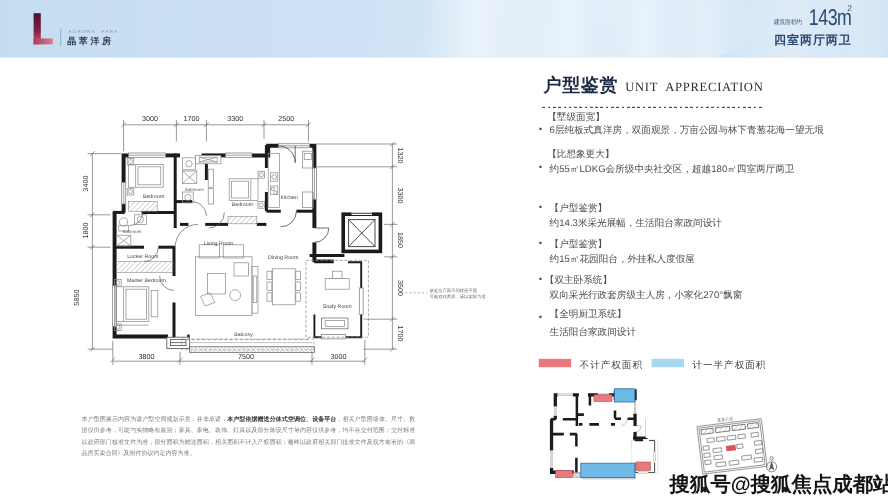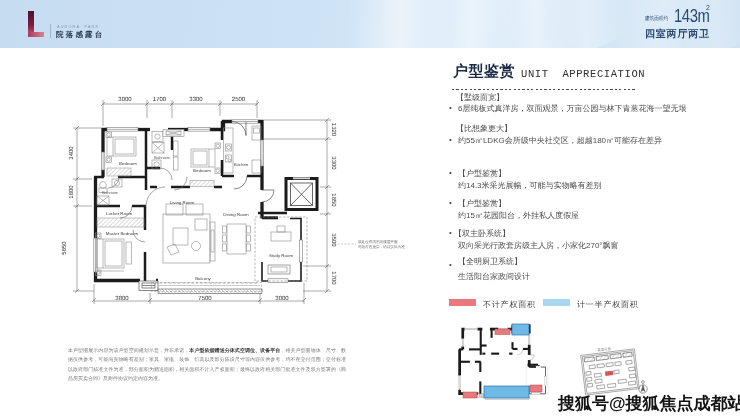--- a/index.html
+++ b/index.html
@@ -9,21 +9,21 @@
 .logoL{top:11px;left:28px;width:6px;height:26px;background:linear-gradient(180deg,#4e1030 0%,#7c1e44 55%,#c2506a 90%,#d3798a 100%)}
 .logoF{top:32px;left:28px;width:16px;height:5px;background:linear-gradient(90deg,#a93b5c,#d6848f)}
 .logoSep{top:24px;left:50px;width:1px;height:14px;background:#9fb4ce}
 .brandEn{top:23.5px;left:57px;font-size:4px;letter-spacing:1.2px;color:#8495ad;transform:scale(.95);transform-origin:0 0}
 .brandCn{top:29.5px;left:56px;font-size:7.5px;letter-spacing:2.2px;color:#2c3c58;font-weight:bold}
 .areaS{top:15px;left:645px;font-size:5.5px;color:#33537a;transform:scaleX(.84);transform-origin:0 0}
 .areaB{top:5px;left:674px;font-size:19px;letter-spacing:-0.5px;color:#2a4a72;font-weight:normal;transform:scaleX(.78);transform-origin:0 0}
 .areaSup{top:4px;left:706px;font-size:7px;color:#2a4a72}
 .rooms{top:27px;left:645px;font-size:10px;letter-spacing:0.8px;color:#2a4a72;font-weight:bold}
 .title{top:62px;left:453px;font-family:"Liberation Serif",serif;font-size:15px;font-weight:bold;color:#1c2b45;letter-spacing:0.5px}
-.titleEn{top:68px;left:521px;font-family:Liberation Mono, monospace;font-size:10.5px;color:#2e2e2e;letter-spacing:.6px}
+.titleEn{top:68px;left:521px;font-family:Liberation Serif, serif;font-size:10.5px;color:#2e2e2e;letter-spacing:.6px}
 .dash{top:88.5px;left:452px;width:183px;height:1.2px;background:repeating-linear-gradient(90deg,#4a4a4a 0 2.2px,transparent 2.2px 4.4px)}
 .it{font-size:8px;color:#4c4c4c;white-space:nowrap}
 .hd{font-size:8px;color:#4c4c4c;white-space:nowrap}
 .bul{font-size:8px;color:#4c4c4c}
 .lgtxt{font-size:8px;letter-spacing:0.8px;color:#3f3f3f}
 .disc{top:346px;left:68px;width:278px;font-size:5px;line-height:9.4px;color:#7a7a7a;text-align:justify}
 .disc b{color:#303030}
 .wm{font-size:17px;font-weight:bold;letter-spacing:0;white-space:nowrap;font-family:"Liberation Sans",sans-serif}
 .wmStroke{color:#fff;-webkit-text-stroke:3px #fff}
 .wmFill{color:#141414}
@@ -40,21 +40,21 @@
 </div>
 
 <div class="abs logoL"></div>
 
 <div class="abs logoF"></div>
 
 <div class="abs logoSep"></div>
 
 <div class="abs brandEn">AURORA&nbsp;&nbsp;PARK</div>
 
-<div class="abs brandCn">院落感露台</div>
+<div class="abs brandCn">晶萃洋房</div>
 
 <div class="abs areaS">建筑面积约</div>
 
 <div class="abs areaB">143m</div>
 
 <div class="abs areaSup">2</div>
 
 <div class="abs rooms">四室两厅两卫</div>
 
 <div class="abs title">户型鉴赏</div>
@@ -66,27 +66,27 @@
 <div class="abs hd" style="top:92px;left:456px">【墅级面宽】</div>
 
 <div class="abs bul" style="top:103px;left:449px">•</div>
 
 <div class="abs it" style="top:103px;left:458px">6层纯板式真洋房，双面观景，万亩公园与林下青葱花海一望无垠</div>
 
 <div class="abs hd" style="top:123px;left:456px">【比想象更大】</div>
 
 <div class="abs bul" style="top:135px;left:449px">•</div>
 
-<div class="abs it" style="top:135px;left:458px">约55㎡LDKG会所级中央社交区，超越180㎡可能存在差异</div>
+<div class="abs it" style="top:135px;left:458px">约55㎡LDKG会所级中央社交区，超越180㎡四室两厅两卫</div>
 
 <div class="abs bul" style="top:168px;left:449px">•</div>
 
 <div class="abs hd" style="top:168px;left:458px">【户型鉴赏】</div>
 
-<div class="abs it" style="top:180px;left:458px">约14.3米采光展幅，可能与实物略有差别</div>
+<div class="abs it" style="top:180px;left:458px">约14.3米采光展幅，生活阳台家政间设计</div>
 
 <div class="abs bul" style="top:198px;left:449px">•</div>
 
 <div class="abs hd" style="top:198px;left:458px">【户型鉴赏】</div>
 
 <div class="abs it" style="top:210px;left:458px">约15㎡花园阳台，外挂私人度假屋</div>
 
 <div class="abs bul" style="top:228px;left:449px">•</div>
 
 <div class="abs hd" style="top:228px;left:454px">【双主卧系统】</div>

